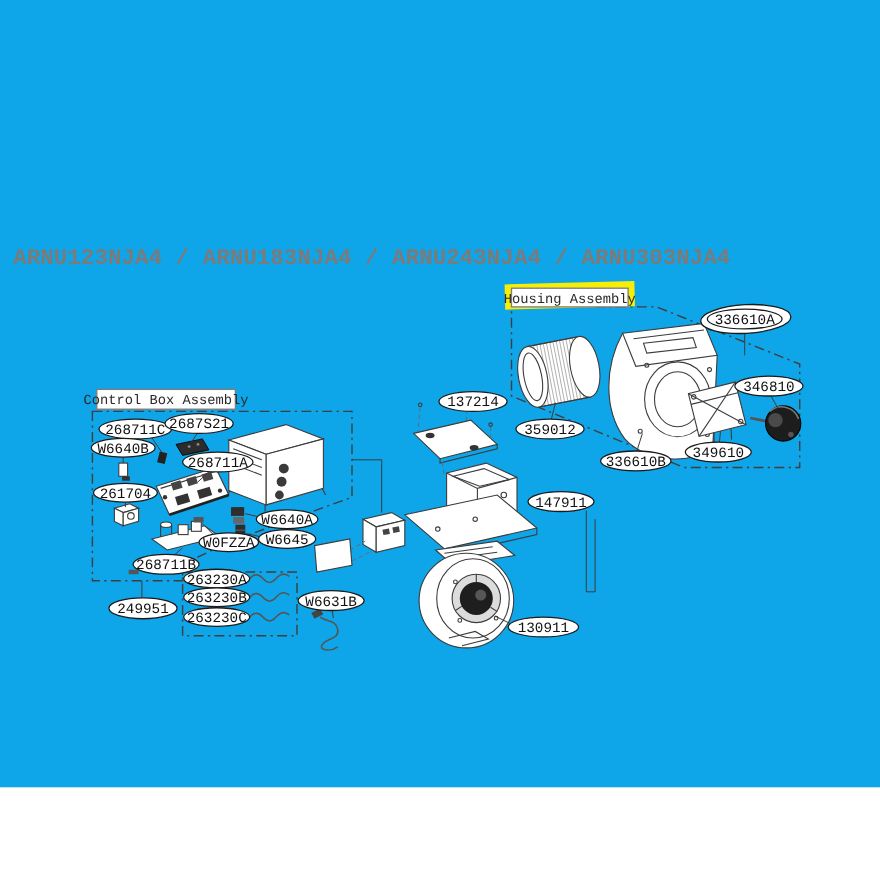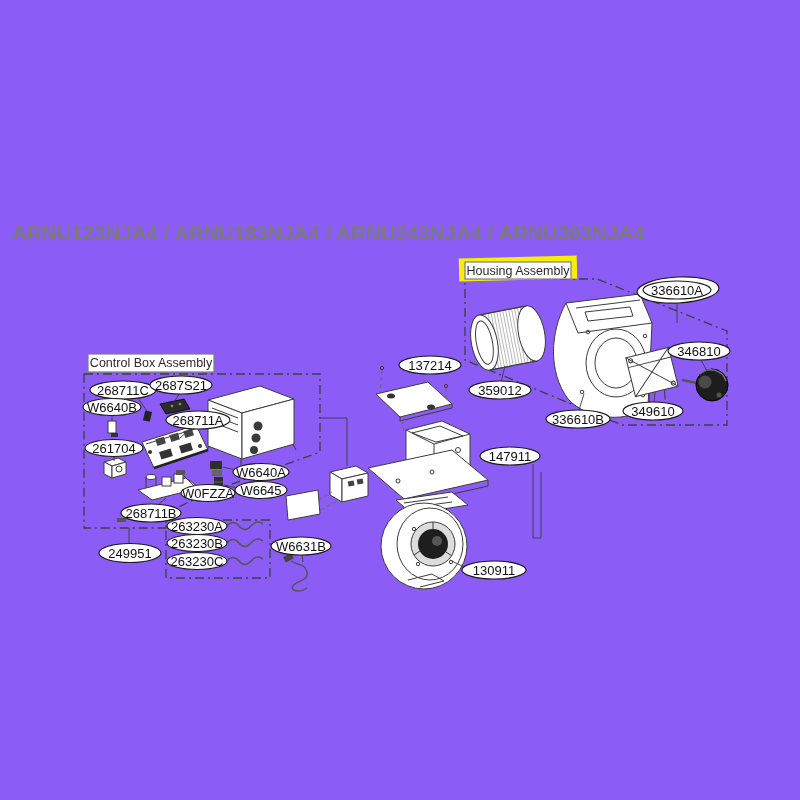--- a/index.html
+++ b/index.html
@@ -1,17 +1,17 @@
 <!DOCTYPE html>
 <html><head>
 <meta charset="utf-8">
 <style>
   html,body{margin:0;padding:0;background:#fff;}
-  #stage{position:relative;width:800px;height:800px;background:#8b5cf6;overflow:hidden;
-         font-family:Liberation Sans, sans-serif;}
+  #stage{position:relative;width:800px;height:716px;background:#0ea5e9;overflow:hidden;
+         font-family:Liberation Mono, monospace;}
   svg{position:absolute;left:0;top:0;}
   .line{stroke:#3c3c3c;stroke-width:1;fill:none;}
   .fillw{fill:#ffffff;stroke:#3c3c3c;stroke-width:1;}
   .dashbox{fill:none;stroke:#3f3f3f;stroke-width:1.3;stroke-dasharray:9 4 2 4;}
   .dashthin{fill:none;stroke:#666;stroke-width:0.8;stroke-dasharray:4 3;}
   .leader{stroke:#3c3c3c;stroke-width:0.9;fill:none;}
   .lbl ellipse{fill:#fff;stroke:#1a1a1a;stroke-width:1.15;}
   .lbl text{font-size:13px;fill:#101010;text-anchor:middle;}
   .asmlabel rect.frame{fill:#fff;stroke:#7d7d7d;stroke-width:1.2;}
   .asmlabel text{font-size:12.5px;fill:#2a2a2a;text-anchor:middle;}

